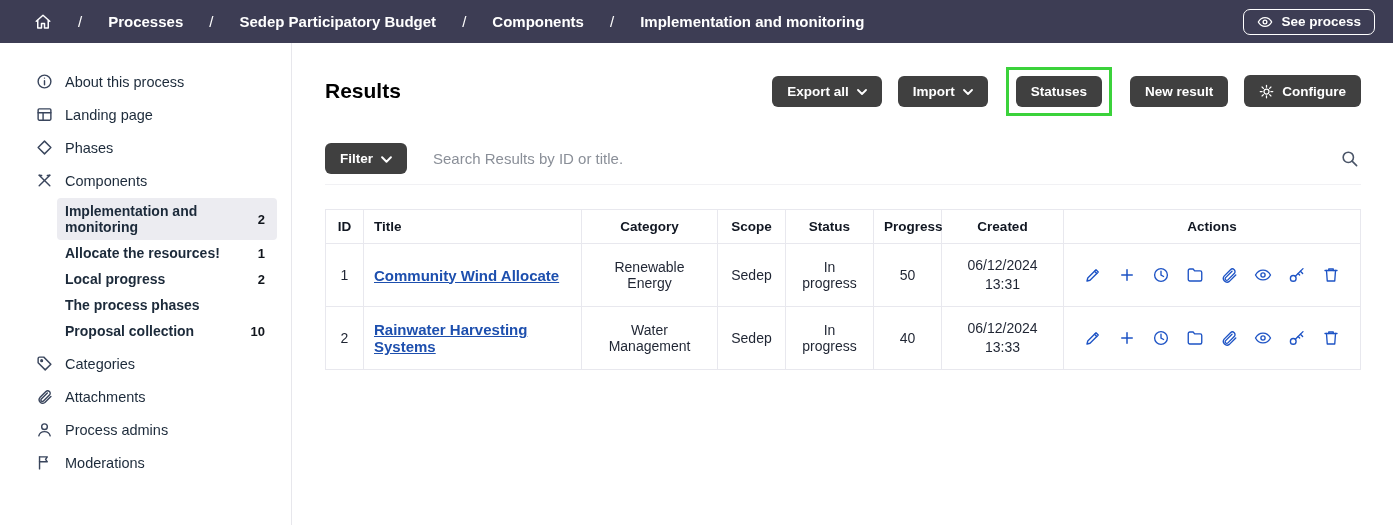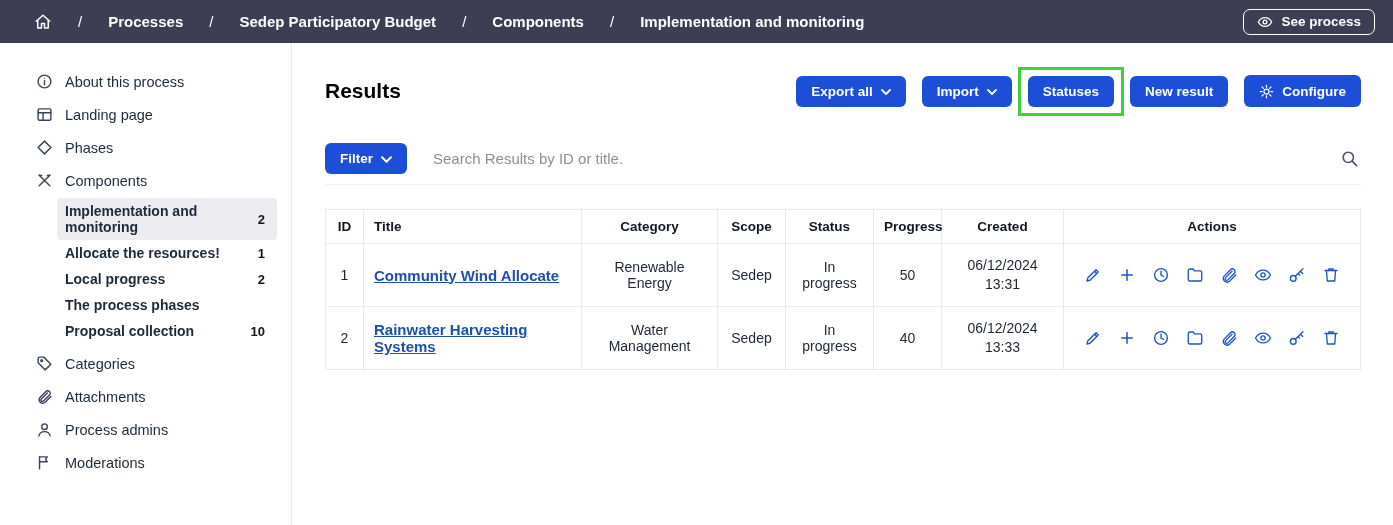--- a/index.html
+++ b/index.html
@@ -50,26 +50,26 @@
   }
   .sub-item.active { background: #ececf1; font-weight: 700; }
   .badge { font-size: 13px; font-weight: 700; color: #10151c; }
   
   main { flex: 1; padding: 32px 32px 0 33px; min-width: 0; }
   .main-header { display: flex; justify-content: space-between; align-items: center; }
   h1 { font-size: 21px; font-weight: 700; color: #000; }
   .toolbar { display: flex; align-items: center; gap: 16px; }
   .btn {
     display: inline-flex; align-items: center; gap: 8px;
-    background: #1d4ed8; color: #fff;
+    background: #404040; color: #fff;
     border: none; border-radius: 6px;
     padding: 8px 15px; font-size: 13.5px; font-weight: 700;
     font-family: inherit; cursor: pointer; white-space: nowrap;
   }
-  .annotation { position: relative; display: inline-flex; margin: 0 0; }
+  .annotation { position: relative; display: inline-flex; margin: 0 12px; }
   .annotation::after {
     content: ""; position: absolute; inset: -9px -10px;
     border: 3px solid #3bd23b; pointer-events: none;
   }
   
   .filter-row {
     margin-top: 36px;
     display: flex; align-items: center; gap: 26px;
     padding-bottom: 10px;
     border-bottom: 1px solid #f1f1f4;

